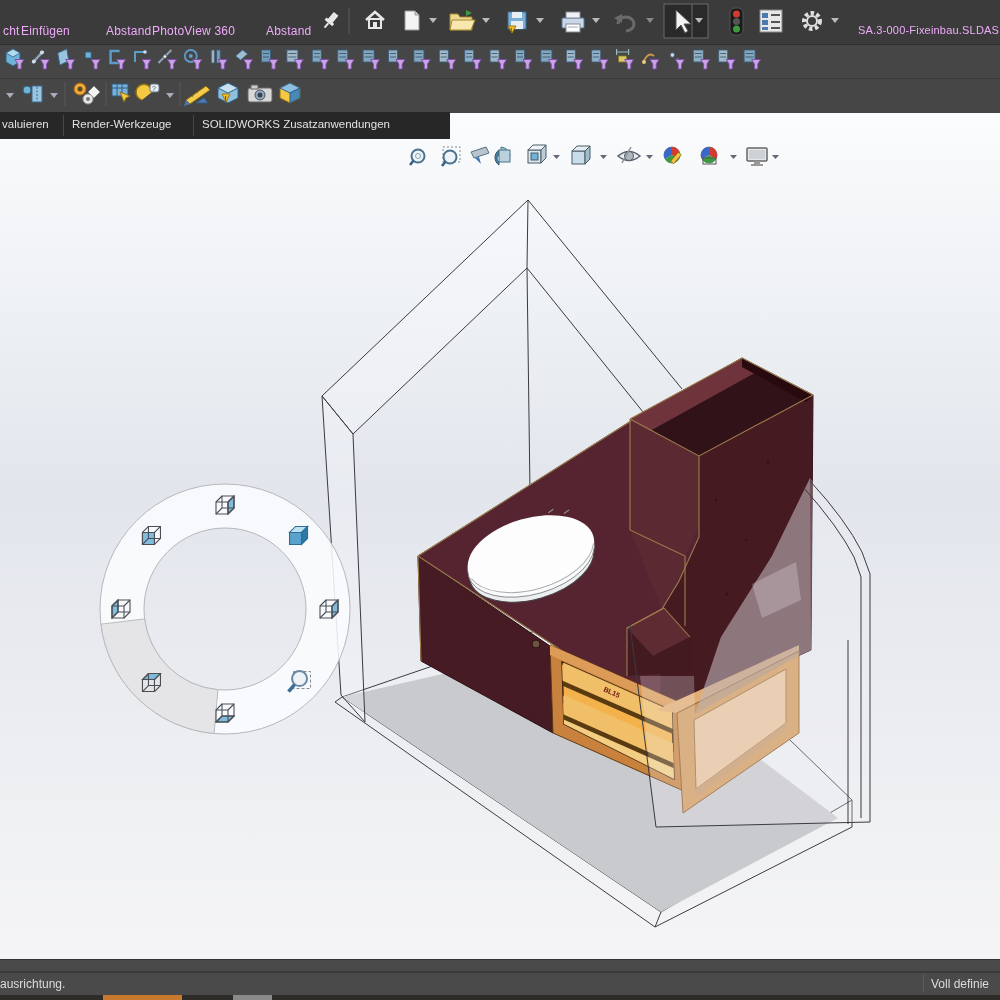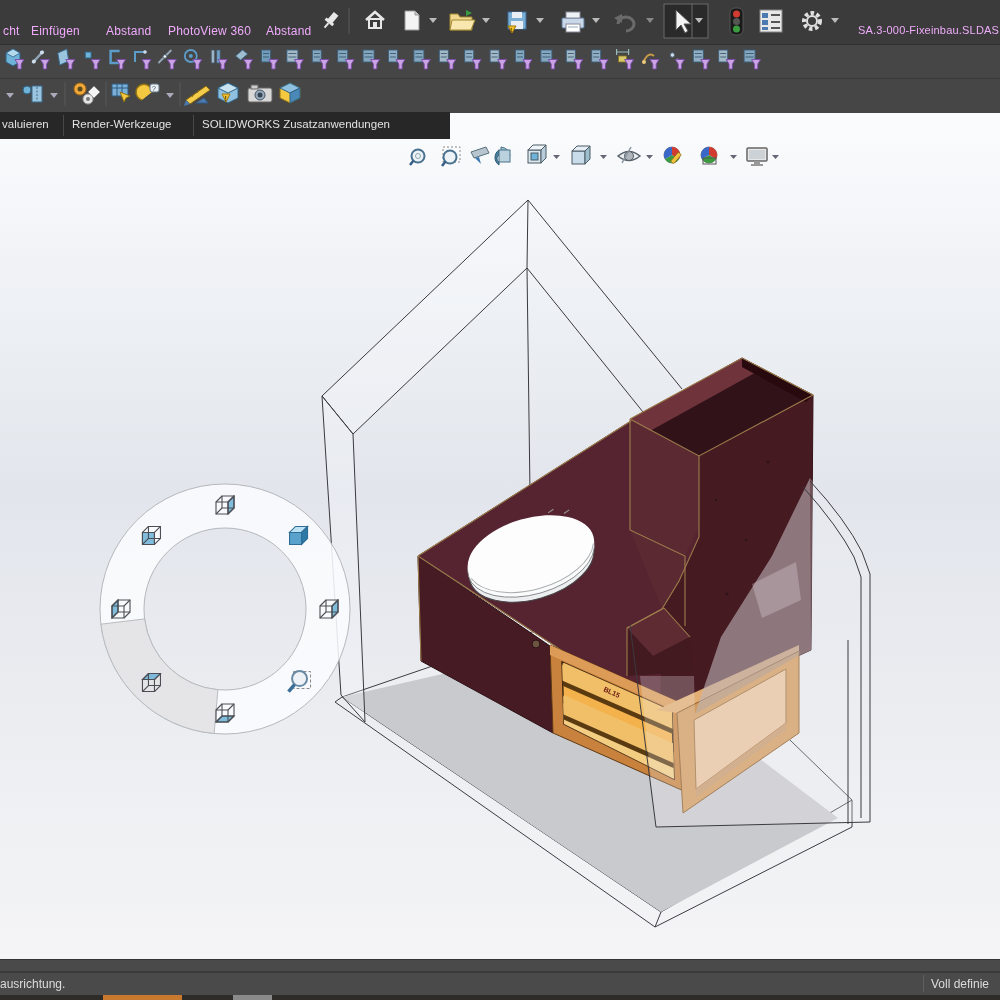--- a/index.html
+++ b/index.html
@@ -211,23 +211,23 @@
       <g>
         <rect x="747" y="148" width="20" height="13" rx="1" fill="#e8e8e8" stroke="#666" stroke-width="1.5"></rect>
         <rect x="749" y="150" width="16" height="9" fill="#cdd2d6"></rect>
         <rect x="754" y="161" width="6" height="3" fill="#999"></rect>
         <rect x="751" y="164" width="12" height="2" fill="#999"></rect>
       </g>
       <path d="M 772 155 l 7 0 l -3.5 4 z" fill="#667"></path>
   </svg>
   <div class="menubar">
     <span class="menu" style="left:3px">cht</span>
-    <span class="menu" style="left:31px">Einfügen</span>
+    <span class="menu" style="left:21px">Einfügen</span>
     <span class="menu" style="left:106px">Abstand</span>
-    <span class="menu" style="left:168px">PhotoView 360</span>
+    <span class="menu" style="left:152px">PhotoView 360</span>
     <span class="menu" style="left:266px">Abstand</span>
     <span class="menu" style="left:858px;font-size:11px">SA.3-000-Fixeinbau.SLDASM *</span>
   </div>
   <div class="row2"></div>
   <div class="row3"></div>
   <svg width="1000" height="112" style="position:absolute;left:0;top:0">
     <g transform="rotate(40 331 20)">
         <rect x="328" y="12" width="6" height="10" fill="#e8e8e8"></rect>
         <rect x="326" y="21" width="10" height="3" fill="#e8e8e8"></rect>
         <line x1="331" y1="24" x2="331" y2="30" stroke="#e8e8e8" stroke-width="2"></line>

